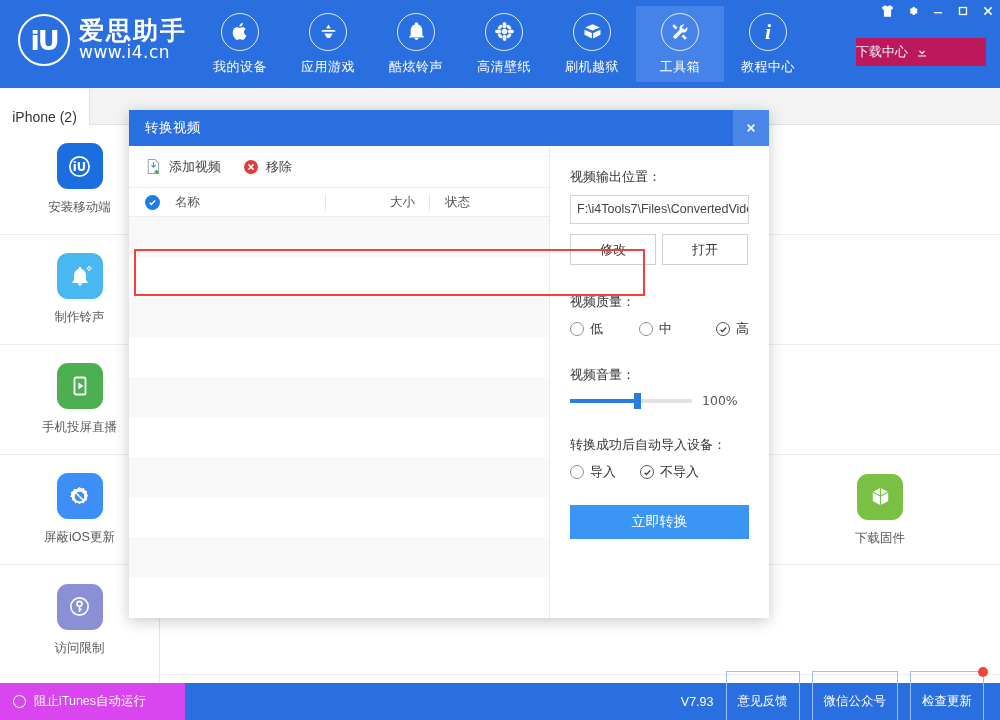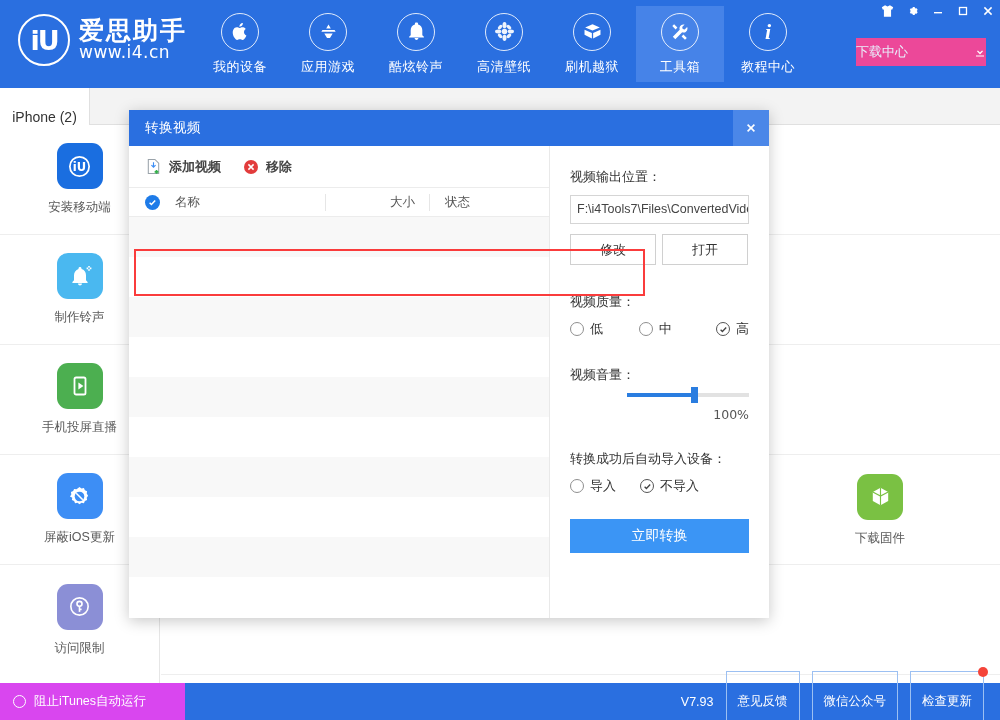--- a/index.html
+++ b/index.html
@@ -45,22 +45,22 @@
   }
   .nav.active { background:#4683e8; }
   .nav-ic {
     width:38px; height:38px; border-radius:50%; border:1.6px solid rgba(255,255,255,.85);
     display:flex; align-items:center; justify-content:center; color:#fff;
   }
   .nav-lb { margin-top:7px; color:#fff; font-size:13px; letter-spacing:.5px; }
 
   .dlcenter {
     position:absolute; right:14px; top:38px; width:130px; height:28px;
-    background:#ec4899; color:#e8f0fd; font-size:13px;
-    display:flex; align-items:center; justify-content:space-between; gap:8px; cursor:default;
+    background:#be185d; color:#e8f0fd; font-size:13px;
+    display:flex; align-items:center; justify-content:flex-start; gap:8px; cursor:default;
   }
 
   
   .tabstrip {
     position:absolute; left:0; top:88px; width:1000px; height:37px;
     background:#f3f3f3; border-bottom:1px solid #e0e0e0;
   }
   .tab {
     position:absolute; left:0; top:0; width:90px; height:37px;
     background:#fff; border-right:1px solid #e0e0e0;
@@ -133,21 +133,20 @@
     margin-left:auto; width:36px; height:36px; background:#4b87e8;
     display:flex; align-items:center; justify-content:center; cursor:default;
   }
   .modal-body { display:flex; height:472px; }
   .modal-left { width:521px; border-right:1px solid #e9e9e9; position:relative; }
   .modal-right { width:219px; padding:22px 20px 0 20px; }
 
   .mtoolbar {
     height:42px; display:flex; align-items:center; gap:22px; padding-left:16px;
     border-bottom:1px solid #ececec;
-    font-weight:bold;
   }
   .mt-btn { display:flex; align-items:center; gap:7px; font-size:13px; color:#444; cursor:default; }
 
   .list-head {
     height:29px; display:flex; align-items:center; font-size:12.5px;
     color:#555; border-bottom:1px solid #ececec; background:#fff;
   }
   .ck {
     width:15px; height:15px; border-radius:50%; background:#1e7be8;
     display:flex; align-items:center; justify-content:center; flex:none;
@@ -185,21 +184,21 @@
     font-size:13px; color:#333; cursor:default;
   }
   .radio-row { display:flex; align-items:center; margin-top:2px; }
   .radio-item { display:flex; align-items:center; gap:6px; font-size:13px; color:#333; cursor:default; }
   .rad {
     width:14px; height:14px; border-radius:50%; border:1.3px solid #8f8f8f;
     display:flex; align-items:center; justify-content:center; flex:none;
   }
   .rad.on { border-color:#555; }
 
-  .sliderwrap { display:flex; align-items:flex-end; gap:10px;flex-direction:column; }
+  .sliderwrap { display:flex; align-items:center; gap:10px; }
   .slider { position:relative; width:122px; height:4px; background:#e2e2e2; }
   .slider-fill { position:absolute; left:0; top:0; height:4px; width:68px; background:#2a7de0; }
   .slider-knob {
     position:absolute; left:64px; top:-6px; width:7px; height:16px; background:#2a7de0;
   }
   .slider-val { font-size:12.5px; color:#555; font-family:"DejaVu Sans",sans-serif; }
 
   .cvt-btn {
     margin-top:24px; width:179px; height:34px; background:#3b95f5; color:#fff;
     display:flex; align-items:center; justify-content:center; font-size:14px;

